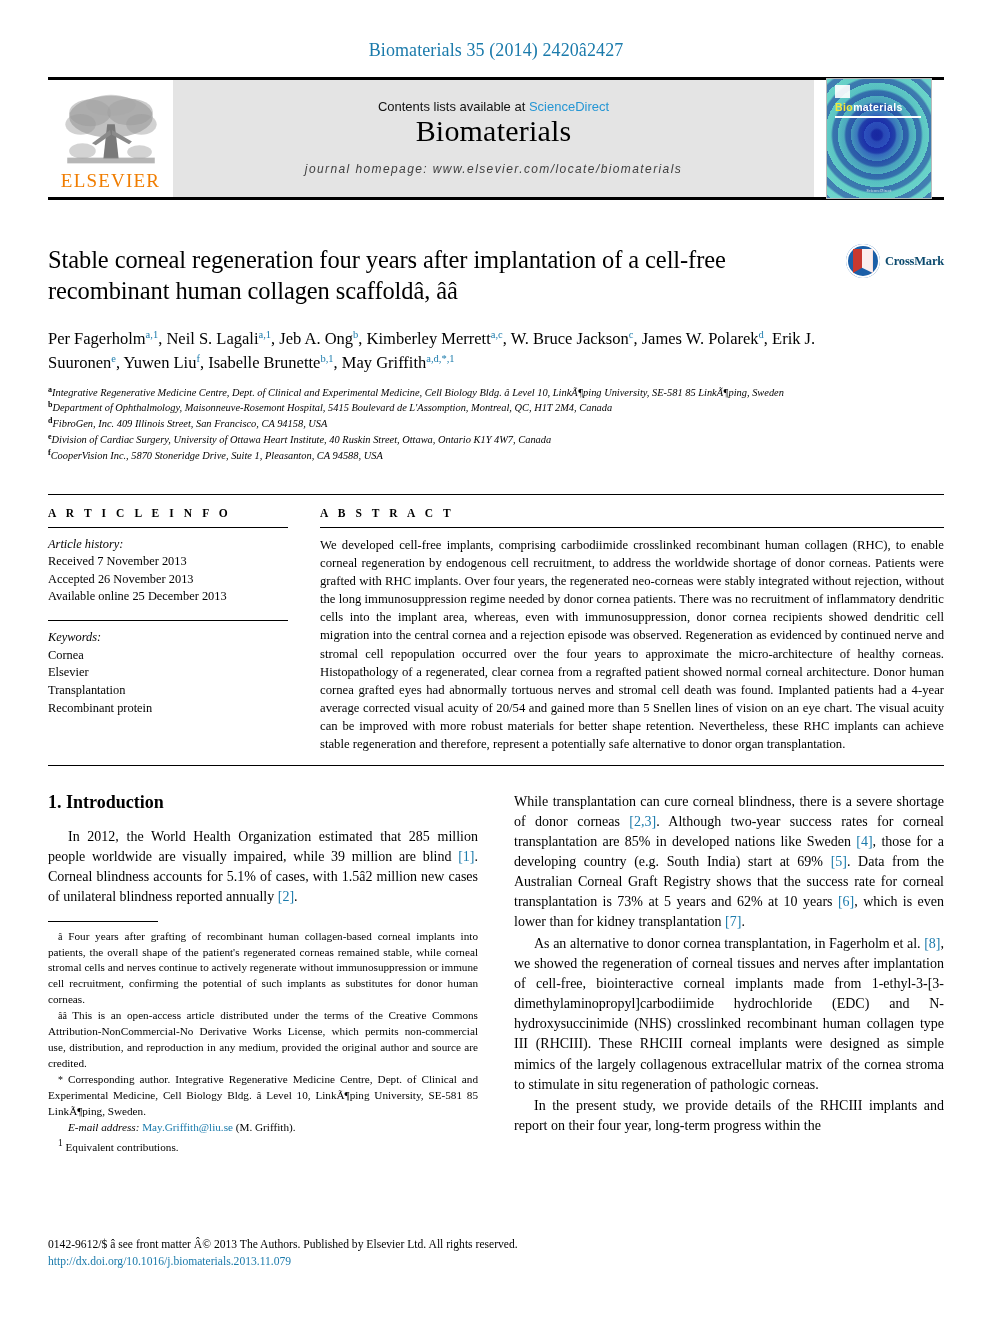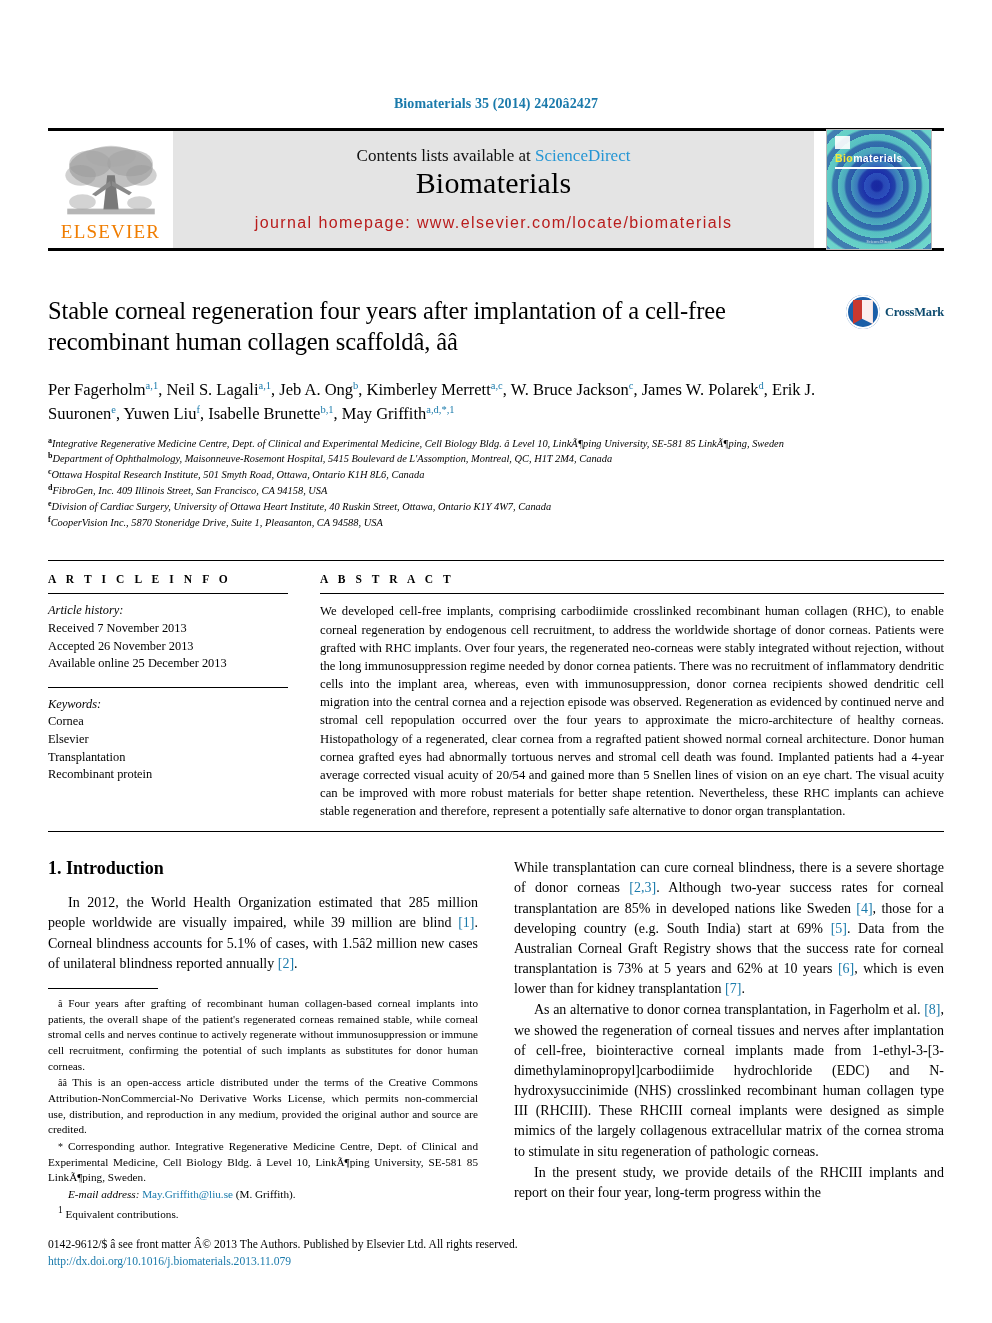--- a/index.html
+++ b/index.html
@@ -21,23 +21,23 @@
     height: 1323px;
     box-sizing: border-box;
     padding: 0 48px;
   }
 
   
   .running-head {
     text-align: center;
     color: #1a7aab;
     font-family: "Liberation Serif", serif;
-    font-weight: bold;
-    font-size: 14px;
-    padding-top: 96px;
+    font-weight: normal;
+    font-size: 18px;
+    padding-top: 40px;
     letter-spacing: 0.1px;
   }
 
   
   .banner {
     margin-top: 16px;
     border-top: 3px solid #000;
     border-bottom: 3px solid #000;
     height: 123px;
     display: flex;
@@ -72,39 +72,40 @@
     flex: 1 1 auto;
     background: #e4e4e4;
     display: flex;
     flex-direction: column;
     align-items: center;
     justify-content: center;
     padding: 6px 0 8px 0;
     box-sizing: border-box;
   }
   .contents-line {
-    font-size: 17px;
-    font-family: Liberation Serif, serif;
+    font-size: 13px;
+    font-family: Liberation Sans, sans-serif;
     color: #111;
   }
   .contents-line .sd {
     color: #2596d4;
   }
   .journal-name {
     font-family: "Liberation Serif", serif;
     font-size: 30px;
     color: #000;
     margin-bottom: 14px;
     letter-spacing: 0.2px;
   }
   .homepage-line {
     font-family: "Liberation Sans", sans-serif;
-    font-size: 16px;
+    font-size: 12px;
     letter-spacing: 1.4px;
-    color: #b91c1c;
+    color: #404040;
+    font-style: italic;
   }
   .banner-right {
     width: 130px;
     flex: 0 0 130px;
     display: flex;
     align-items: center;
     justify-content: center;
     background: #fff;
   }
   .cover-thumb {
@@ -438,21 +439,20 @@
     </div>
   </div>
 
   <div class="authors">
     <span><span>Per Fagerholm</span><sup>a,1</sup><span>, </span></span><span><span>Neil S. Lagali</span><sup>a,1</sup><span>, </span></span><span><span>Jeb A. Ong</span><sup>b</sup><span>, </span></span><span><span>Kimberley Merrett</span><sup>a,c</sup><span>, </span></span><span><span>W. Bruce Jackson</span><sup>c</sup><span>, </span></span><span><span>James W. Polarek</span><sup>d</sup><span>, </span></span><span><span>Erik J. Suuronen</span><sup>e</sup><span>, </span></span><span><span>Yuwen Liu</span><sup>f</sup><span>, </span></span><span><span>Isabelle Brunette</span><sup>b,1</sup><span>, </span></span><span><span>May Griffith</span><sup>a,d,*,1</sup></span>
   </div>
 
   <div class="affiliations">
     <div><sup>a</sup><span>Integrative Regenerative Medicine Centre, Dept. of Clinical and Experimental Medicine, Cell Biology Bldg. â Level 10, LinkÃ¶ping University, SE-581 85 LinkÃ¶ping, Sweden</span></div>
     <div><sup>b</sup><span>Department of Ophthalmology, Maisonneuve-Rosemont Hospital, 5415 Boulevard de L'Assomption, Montreal, QC, H1T 2M4, Canada</span></div>
-    <div><sup>c</sup><span>Ottawa Hospital Research Institute, 501 Smyth Road, Ottawa, Ontario K1H 8L6, Canada</span></div>
     <div><sup>d</sup><span>FibroGen, Inc. 409 Illinois Street, San Francisco, CA 94158, USA</span></div>
     <div><sup>e</sup><span>Division of Cardiac Surgery, University of Ottawa Heart Institute, 40 Ruskin Street, Ottawa, Ontario K1Y 4W7, Canada</span></div>
     <div><sup>f</sup><span>CooperVision Inc., 5870 Stoneridge Drive, Suite 1, Pleasanton, CA 94588, USA</span></div>
   </div>
 
   <div class="infoabs">
 
     <div class="col-info">
       <div class="section-head">A R T I C L E  I N F O</div>
       <div class="rule"></div>

